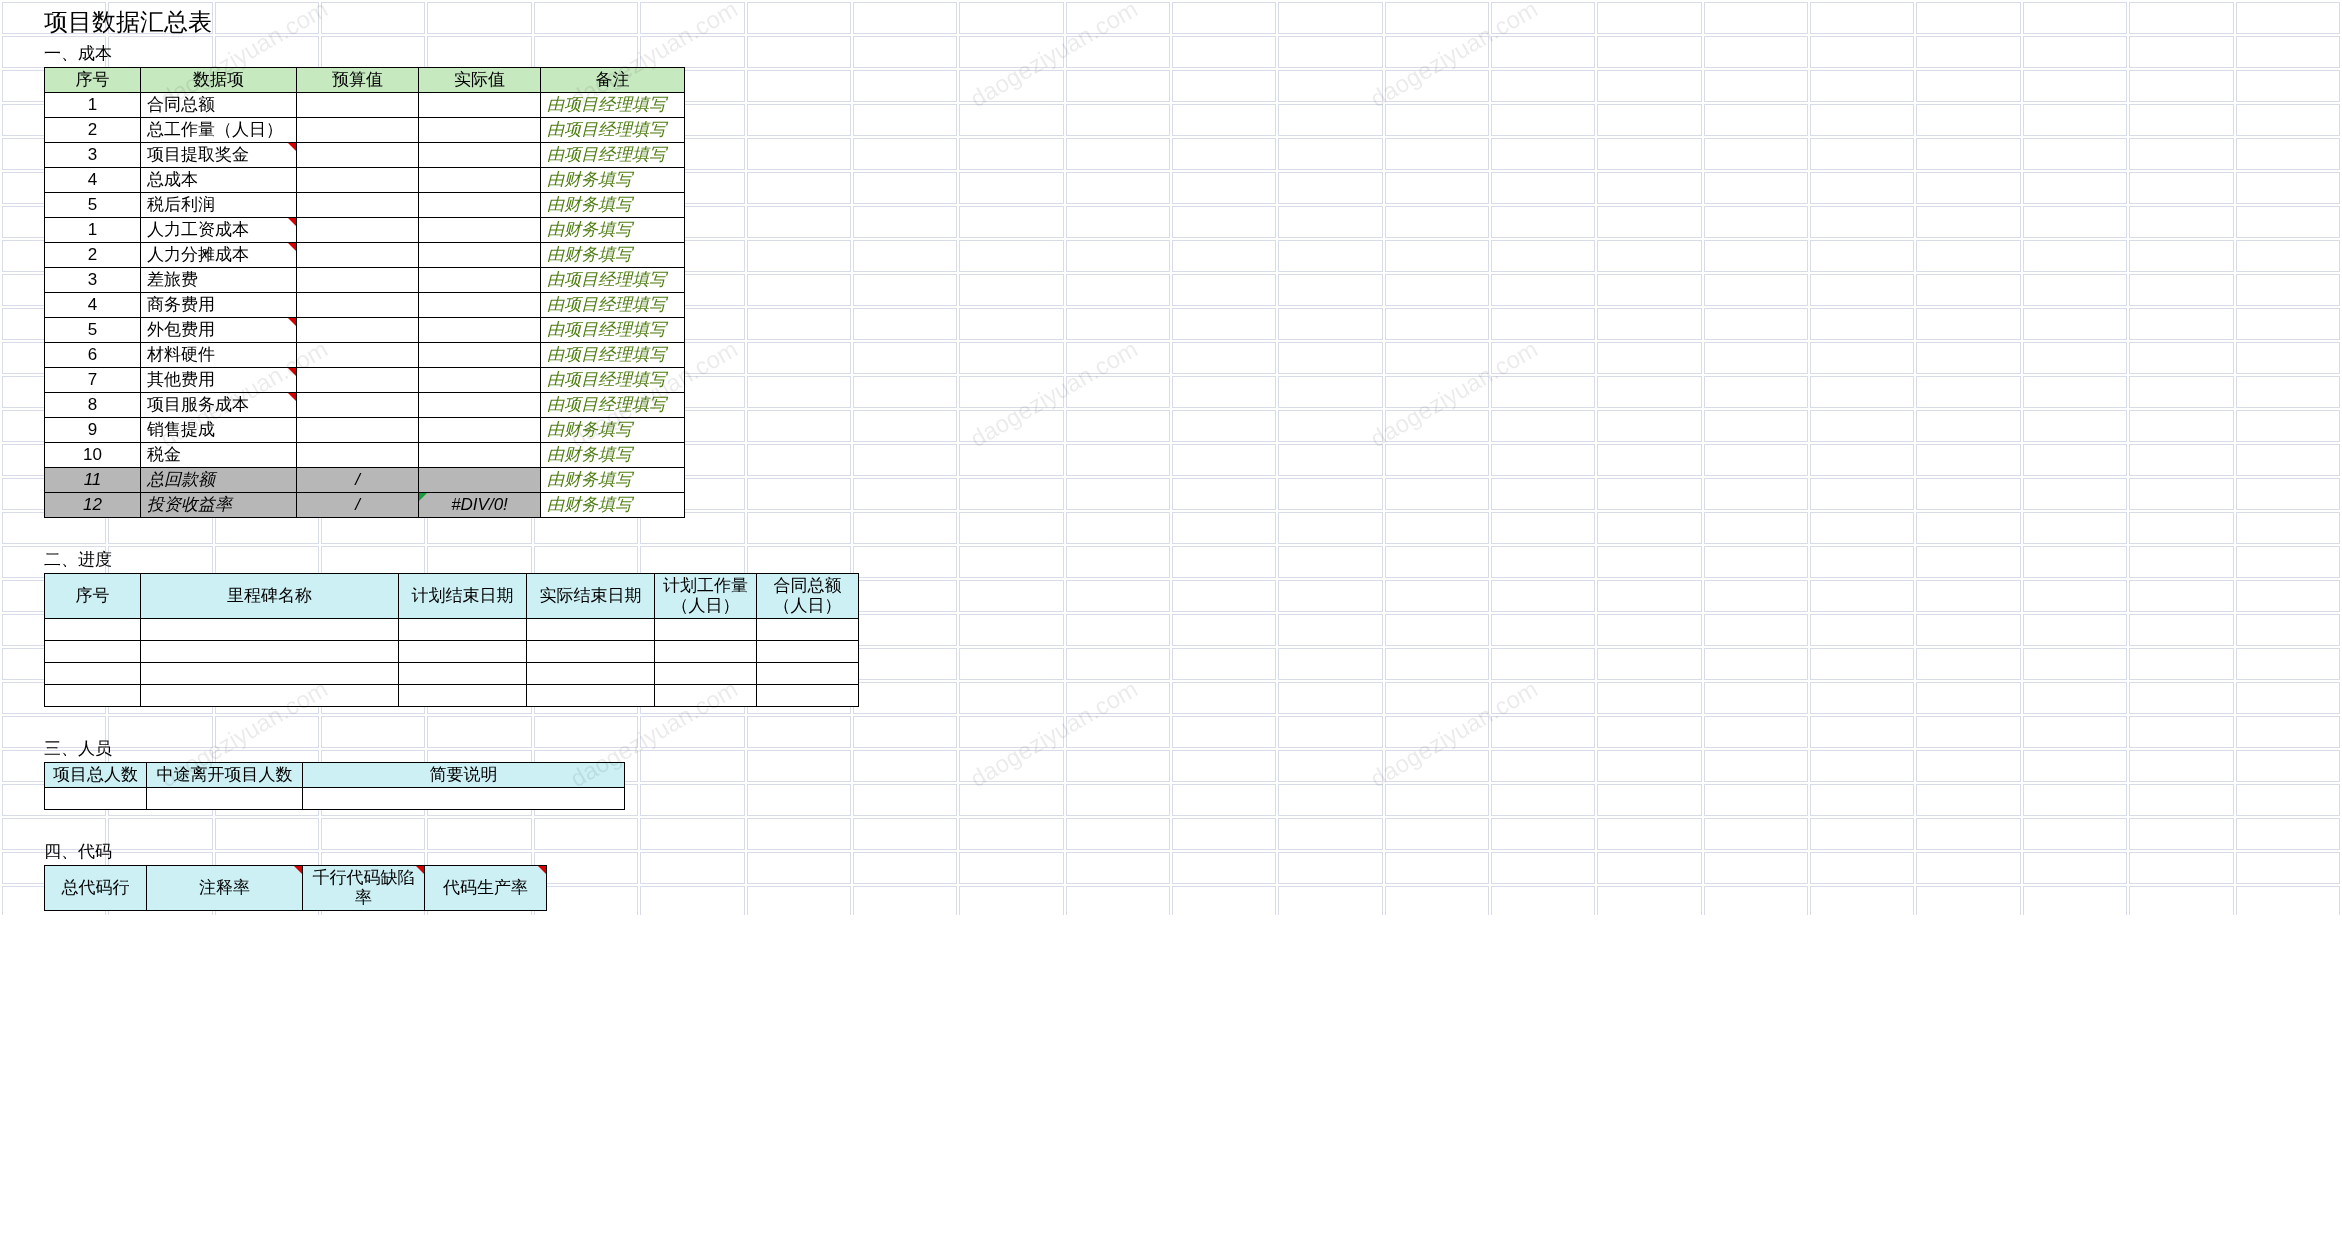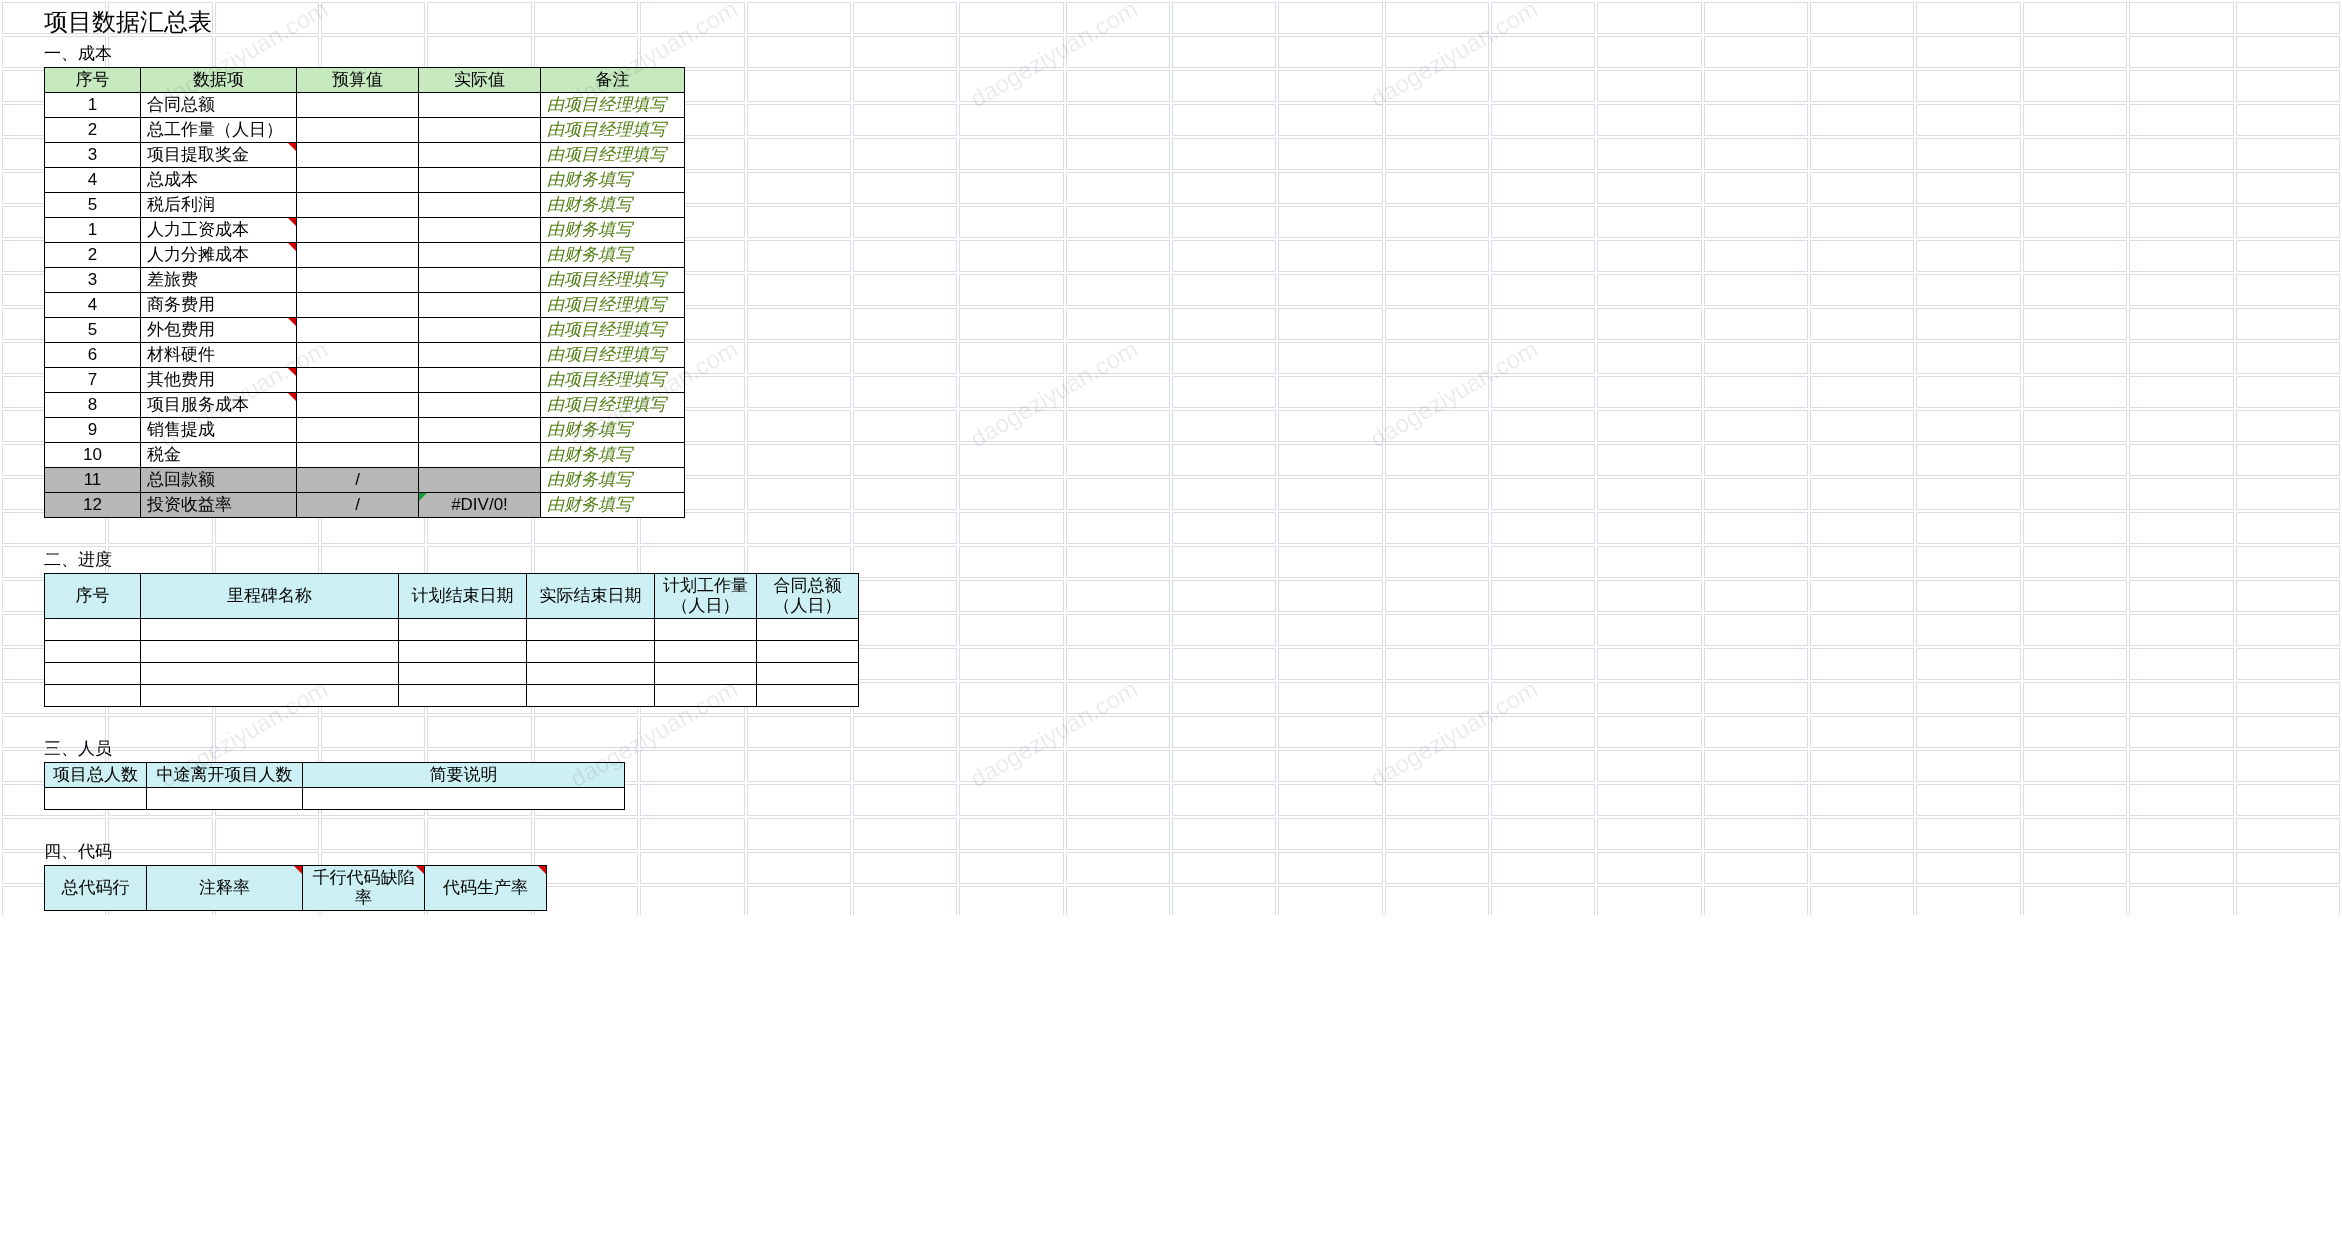--- a/index.html
+++ b/index.html
@@ -46,21 +46,21 @@
     text-align: center;
     vertical-align: middle;
     background: #fff;
     position: relative;
   }
   table.data th {
     font-weight: normal;
   }
   .hdr-green { background: #c6e9c0 !important; }
   .hdr-cyan  { background: #cdf0f4 !important; }
-  .cell-gray { background: #b7b7b7 !important; }
+  .cell-gray { background: #b7b7b7 !important; font-style: italic; }
   .left { text-align: left !important; padding-left: 6px; }
   .remark {
     color: #4d7c0f;
     font-style: italic;
     text-align: left !important;
     padding-left: 6px;
   }
   .red-tri::after {
     content: "";
     position: absolute;

